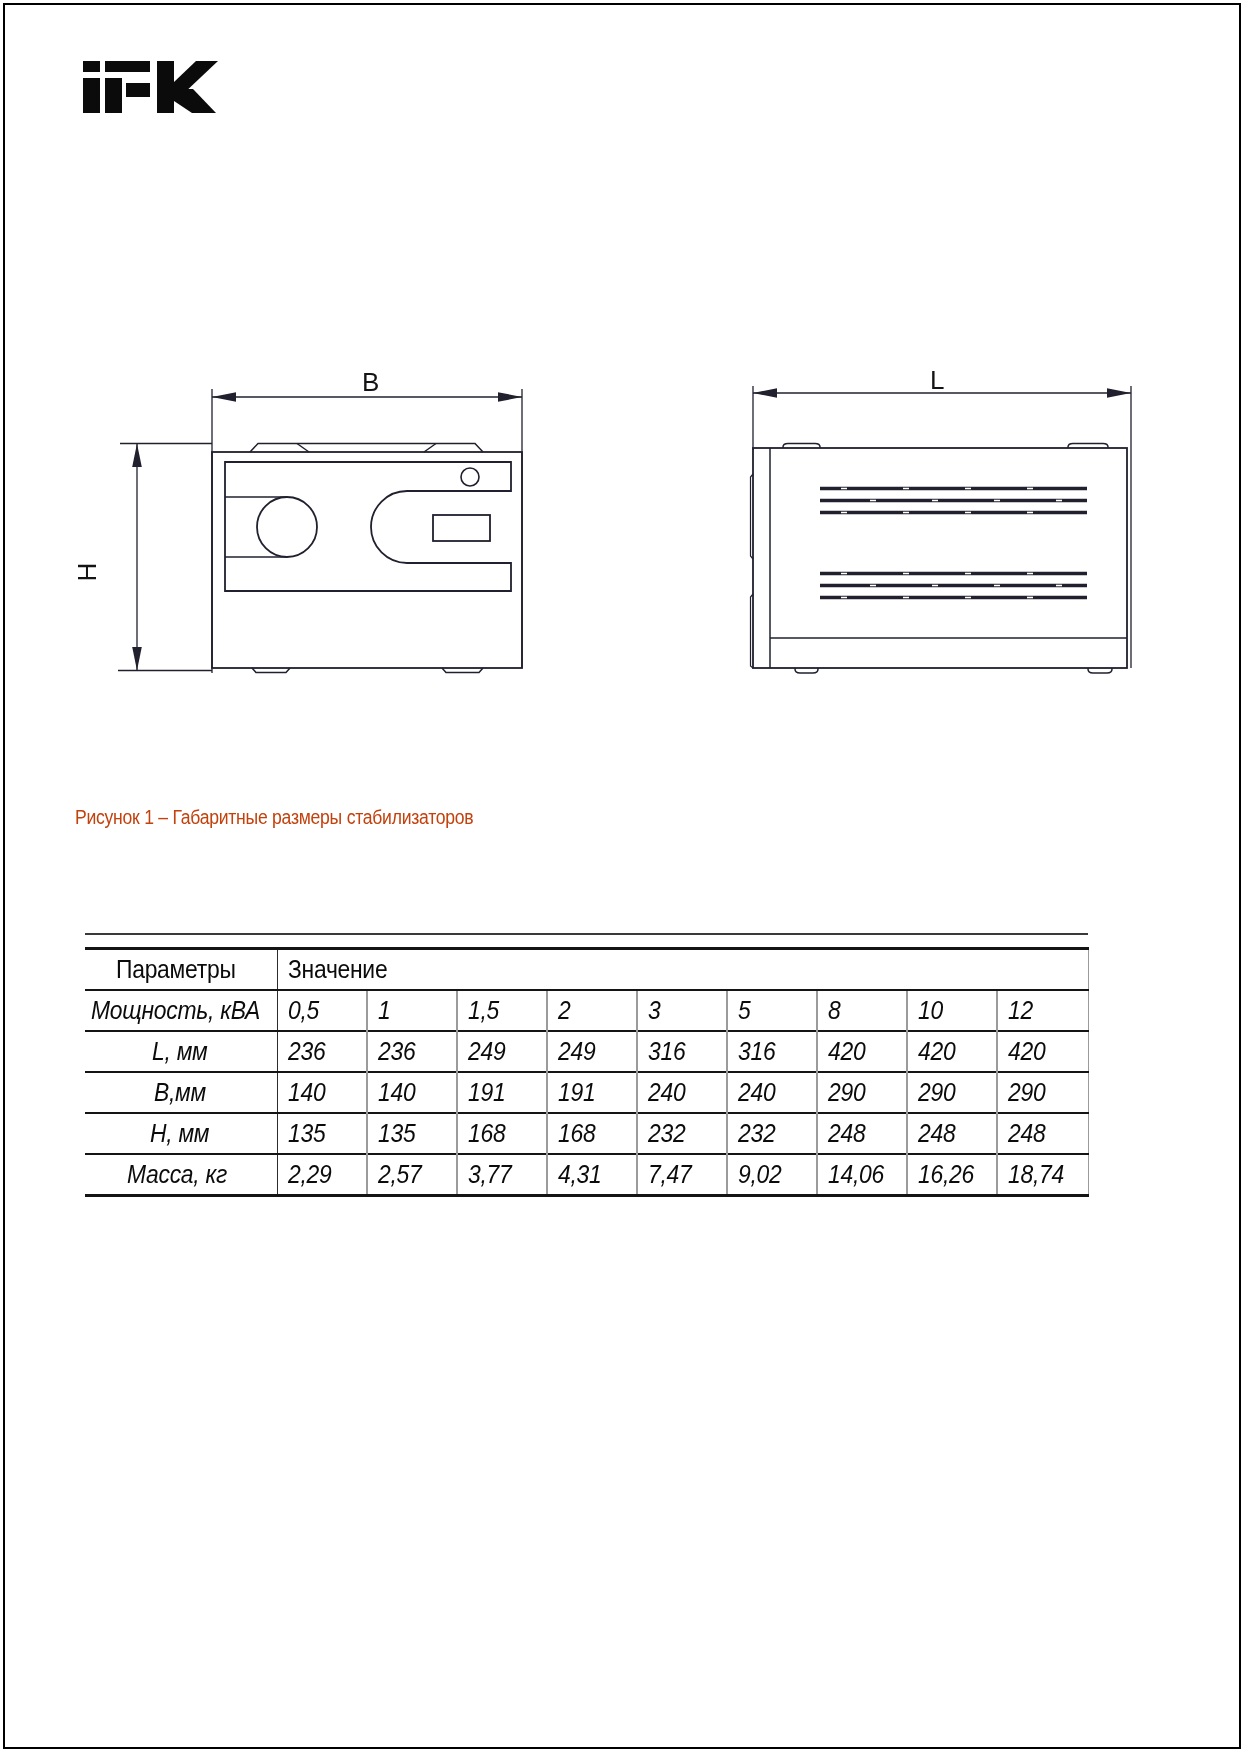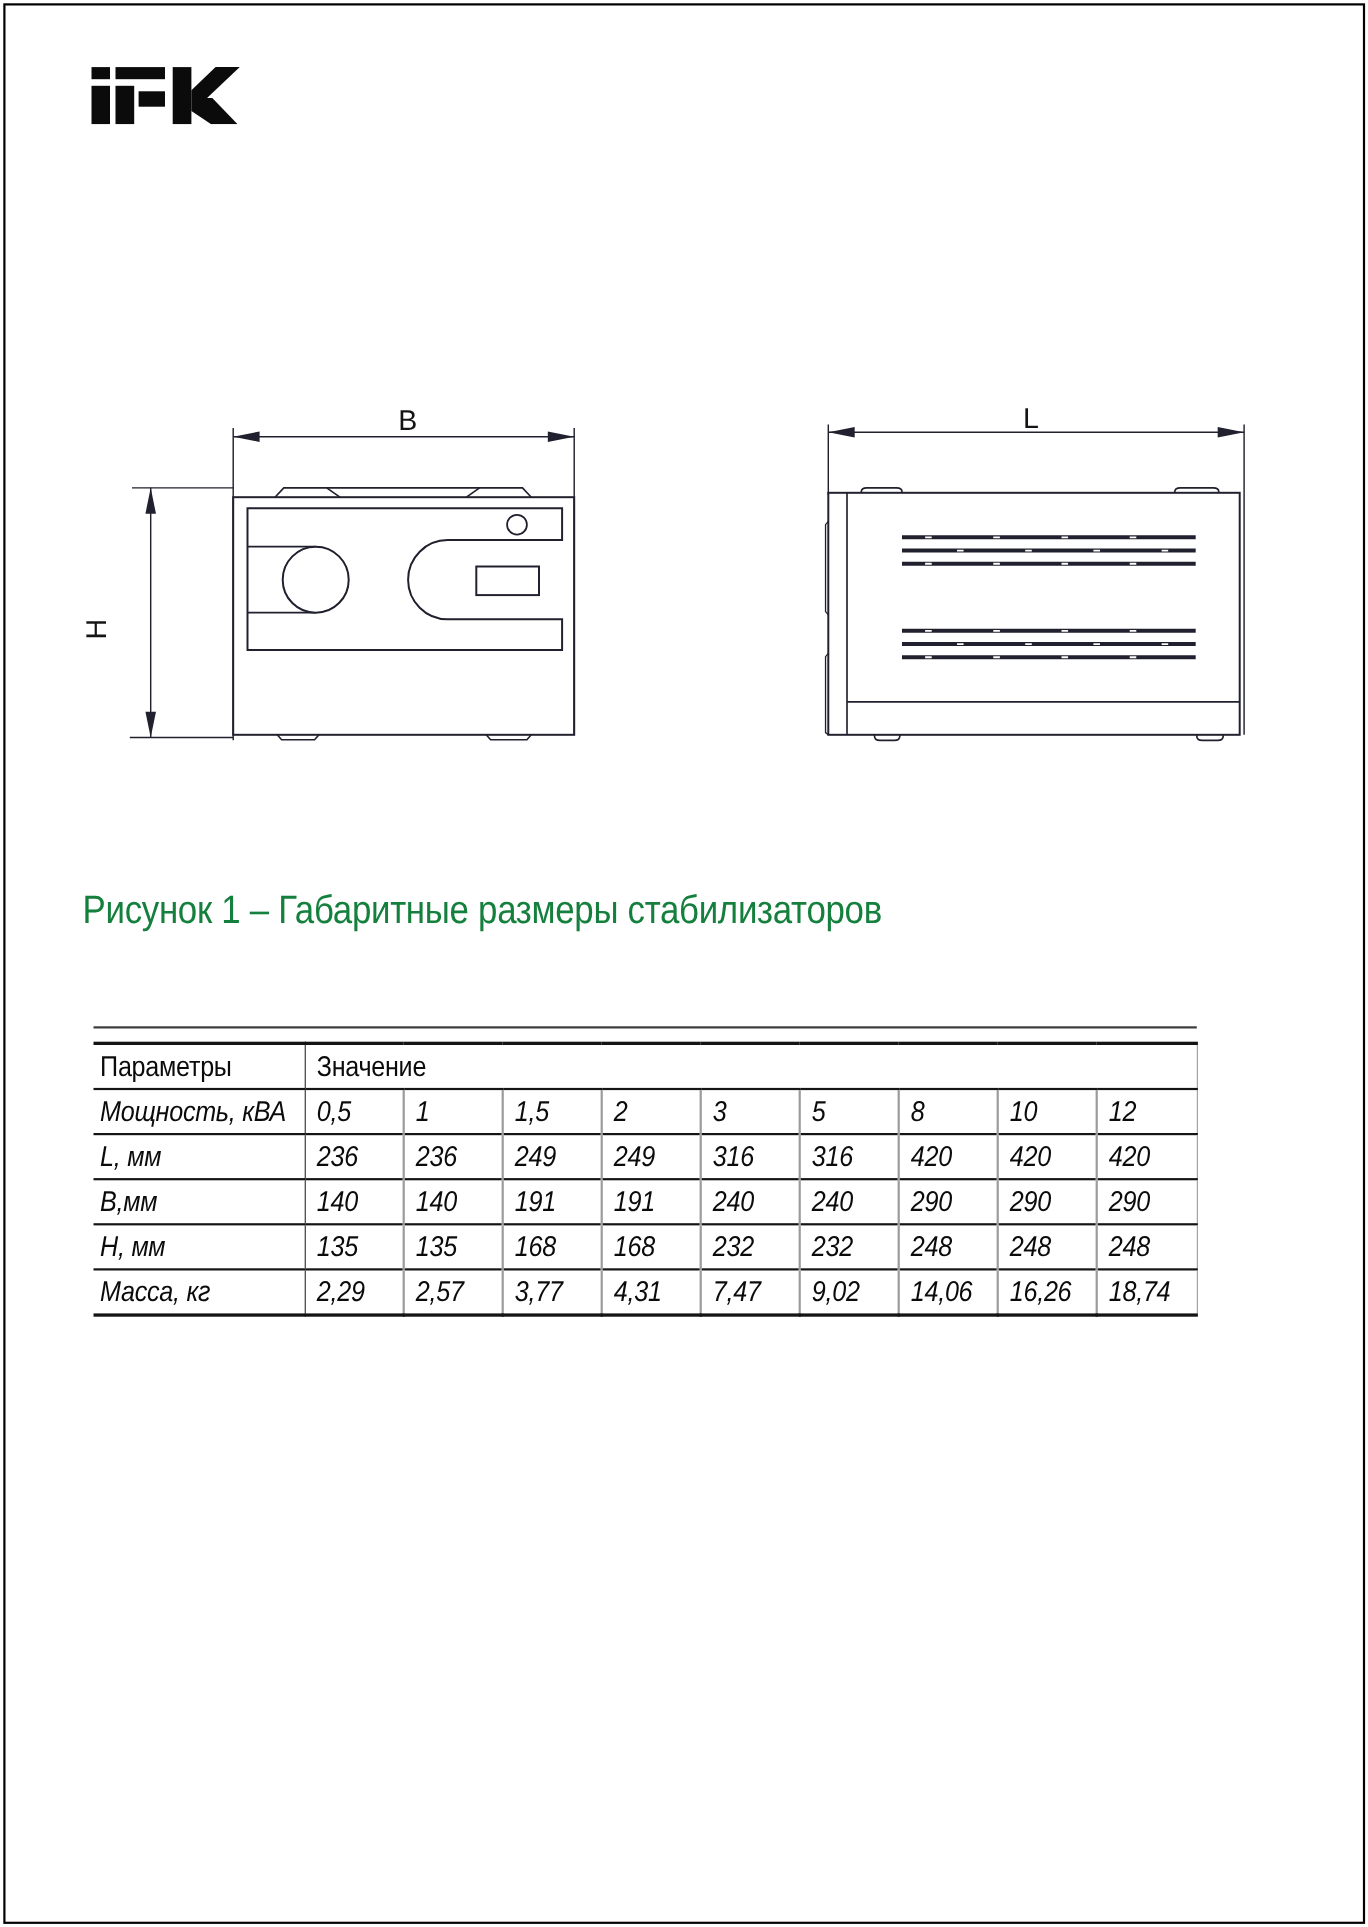--- a/index.html
+++ b/index.html
@@ -2,28 +2,28 @@
 <html><head>
 <meta charset="utf-8">
 <style>
   html,body{margin:0;padding:0;background:#ffffff;}
   body{width:1244px;height:1752px;position:relative;font-family:"Liberation Sans",sans-serif;color:#0d0d0d;overflow:hidden;}
   .frame{position:absolute;inset:3px;border:2.5px solid #000;pointer-events:none;}
   .abs{position:absolute;}
   
   .c{display:inline-block;transform:scaleX(0.88);transform-origin:0 50%;white-space:nowrap;letter-spacing:-0.3px;}
   
-  .caption{position:absolute;left:75px;top:806px;font-size:36px;color:#15803d;}
+  .caption{position:absolute;left:75px;top:806px;font-size:20px;color:#c2410c;}
   
   .pre-rule{position:absolute;left:85px;top:933px;width:1003px;height:1.6px;background:#3a3a3a;}
   
   .dim-table{position:absolute;left:85px;top:947px;border-collapse:collapse;table-layout:fixed;width:1003px;
              border-top:3px solid #141414;border-bottom:3px solid #141414;font-size:26px;color:#0b0b0b;}
   .dim-table td{height:39px;vertical-align:middle;padding:0 0 0 10px;overflow:hidden;}
-  .dim-table td.lbl{padding-left:6px;}
+  .dim-table td.lbl{padding-left:6px;text-align:center;}
   .dim-table tr + tr td{border-top:2.5px solid #141414;font-style:italic;}
   .dim-table td.vsep{border-left:2px solid #9b9b9b;}
   .dim-table td.vsep-dark{border-left:1.8px solid #2c2c2c;}
   .dim-table td.vend{border-right:1.8px solid #9b9b9b;margin-top:20px;}
   svg text{font-family:"Liberation Sans",sans-serif;}
 </style>
 </head>
 <body>
 
 <div class="frame"></div>

